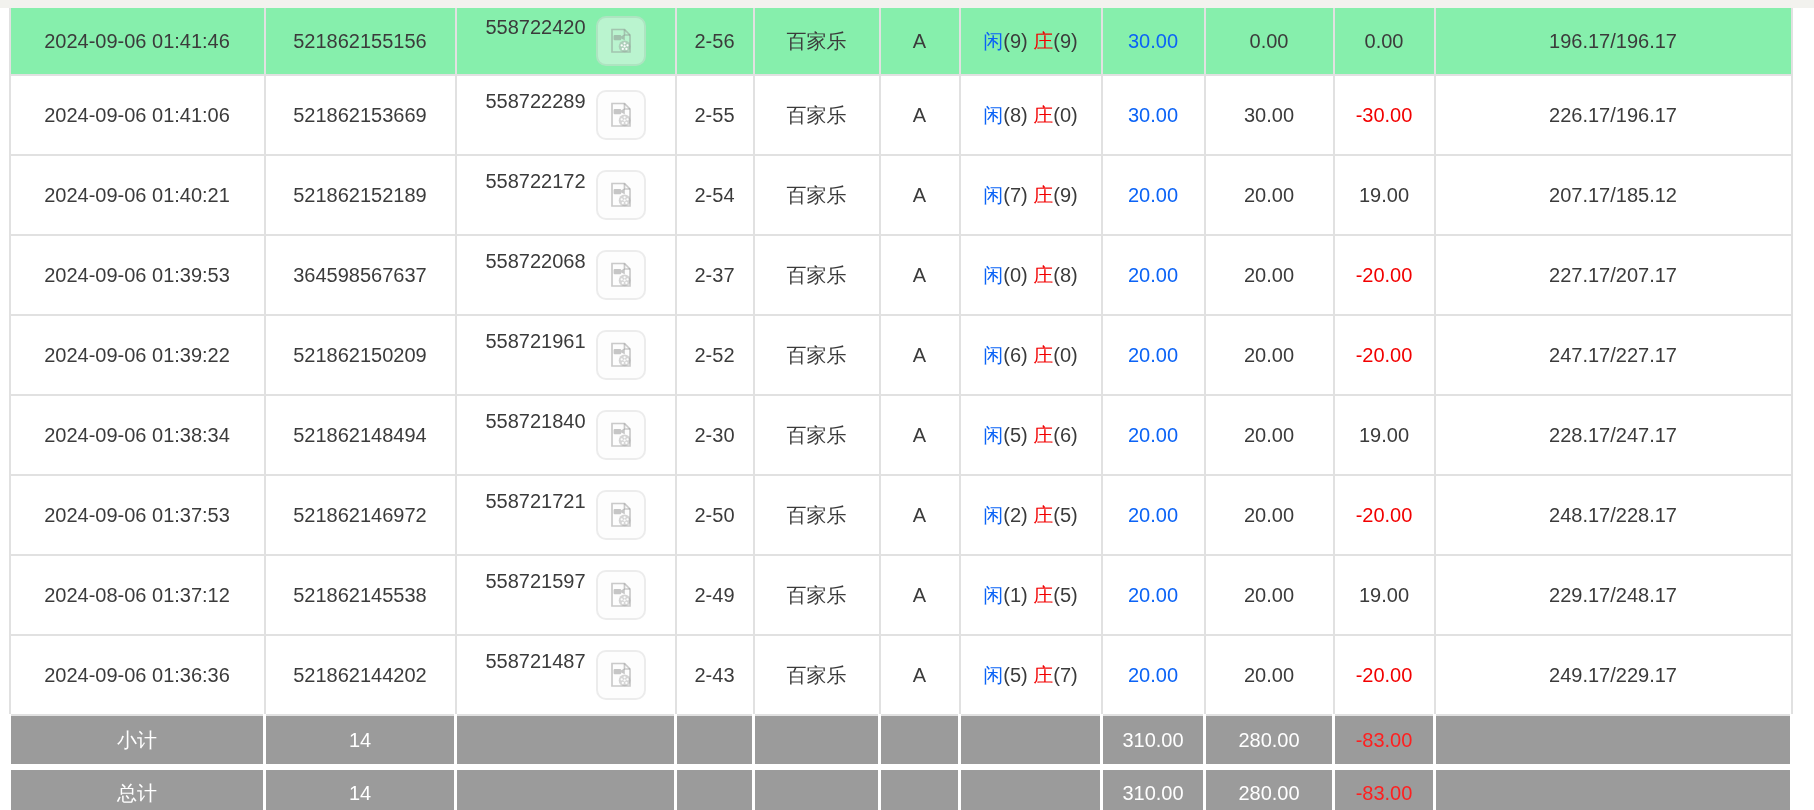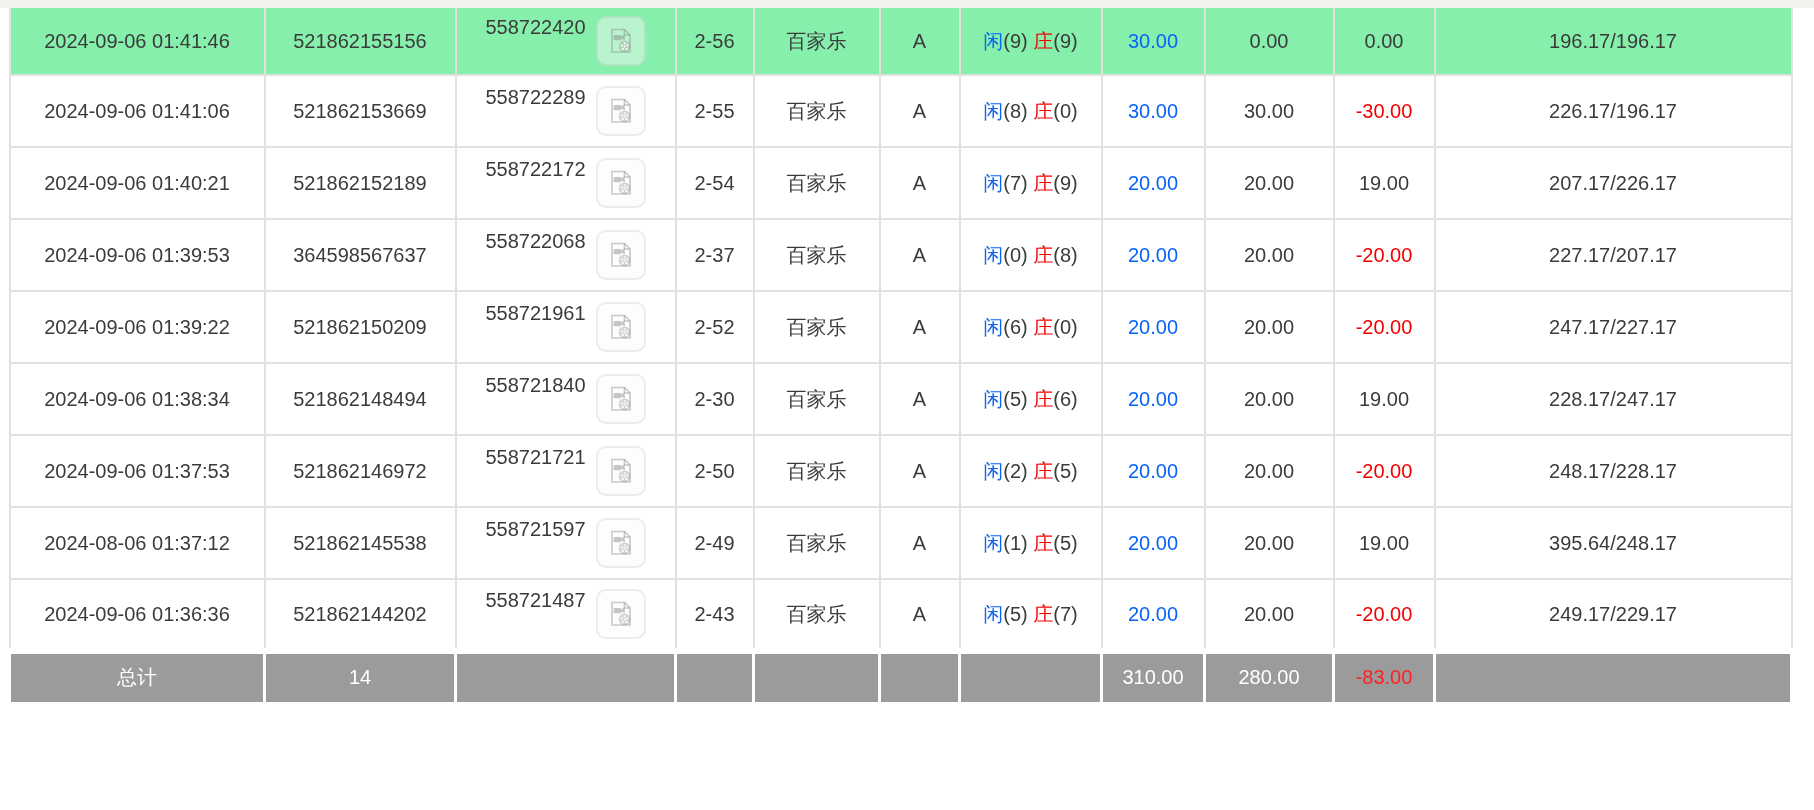--- a/index.html
+++ b/index.html
@@ -9,21 +9,21 @@
   }
   .top-strip{width:1814px;height:8px;background:#f2f2ee;}
   table.report{
     border-collapse:collapse;table-layout:fixed;
     margin-left:8px;width:1782px;
   }
   td{
     text-align:center;vertical-align:middle;padding:0;
     font-size:20px;color:#3b3b3b;white-space:nowrap;overflow:hidden;
   }
-  tr.data-row{height:72px;}
+  tr.data-row{height:80px;}
   tr.data-row td{background:#ffffff;border:2px solid #e1e1e1;}
   tr.first-row{height:67px;}
   tr.first-row td{border-top:none;}
   tr.highlighted td{background:#86efac;}
   .blue{color:#0b63f6;}
   .red{color:#f20000;}
   .gid-wrap{display:inline-flex;}
   .video-btn{
     display:inline-flex;align-items:center;justify-content:center;
     width:46px;height:46px;margin-left:10px;
@@ -151,21 +151,21 @@
                 </span>
               </span>
             </span></td>
           <td>2-54</td>
           <td>百家乐</td>
           <td>A</td>
           <td><span class="blue">闲</span><span>(7)</span> <span class="red">庄</span><span>(9)</span></td>
           <td class="blue">20.00</td>
           <td>20.00</td>
           <td>19.00</td>
-          <td>207.17/226.17</td>
+          <td>207.17/185.12</td>
         </tr>
         <tr class="data-row">
           <td>2024-09-06 01:39:53</td>
           <td>364598567637</td>
           <td><span class="gid-wrap">
               <span>558722068</span>
               <span class="video-btn">
                 <span style="display:inline-flex">
                   <svg width="30" height="30" viewBox="0 0 30 30">
                     <g fill="none" stroke="rgba(130,130,130,0.42)" stroke-width="1.7">
@@ -321,21 +321,21 @@
                 </span>
               </span>
             </span></td>
           <td>2-49</td>
           <td>百家乐</td>
           <td>A</td>
           <td><span class="blue">闲</span><span>(1)</span> <span class="red">庄</span><span>(5)</span></td>
           <td class="blue">20.00</td>
           <td>20.00</td>
           <td>19.00</td>
-          <td>395.64/248.17</td>
+          <td>229.17/248.17</td>
         </tr>
         <tr class="data-row">
           <td>2024-09-06 01:36:36</td>
           <td>521862144202</td>
           <td><span class="gid-wrap">
               <span>558721487</span>
               <span class="video-btn">
                 <span style="display:inline-flex">
                   <svg width="30" height="30" viewBox="0 0 30 30">
                     <g fill="none" stroke="rgba(130,130,130,0.42)" stroke-width="1.7">
@@ -356,20 +356,33 @@
               </span>
             </span></td>
           <td>2-43</td>
           <td>百家乐</td>
           <td>A</td>
           <td><span class="blue">闲</span><span>(5)</span> <span class="red">庄</span><span>(7)</span></td>
           <td class="blue">20.00</td>
           <td>20.00</td>
           <td class="red">-20.00</td>
           <td>249.17/229.17</td>
+        </tr>
+        <tr class="summary-row subtotal-row">
+          <td>小计</td>
+          <td>14</td>
+          <td></td>
+          <td></td>
+          <td></td>
+          <td></td>
+          <td></td>
+          <td>310.00</td>
+          <td>280.00</td>
+          <td class="red-sum">-83.00</td>
+          <td></td>
         </tr>
         <tr class="summary-row grand-row">
           <td>总计</td>
           <td>14</td>
           <td></td>
           <td></td>
           <td></td>
           <td></td>
           <td></td>
           <td>310.00</td>

